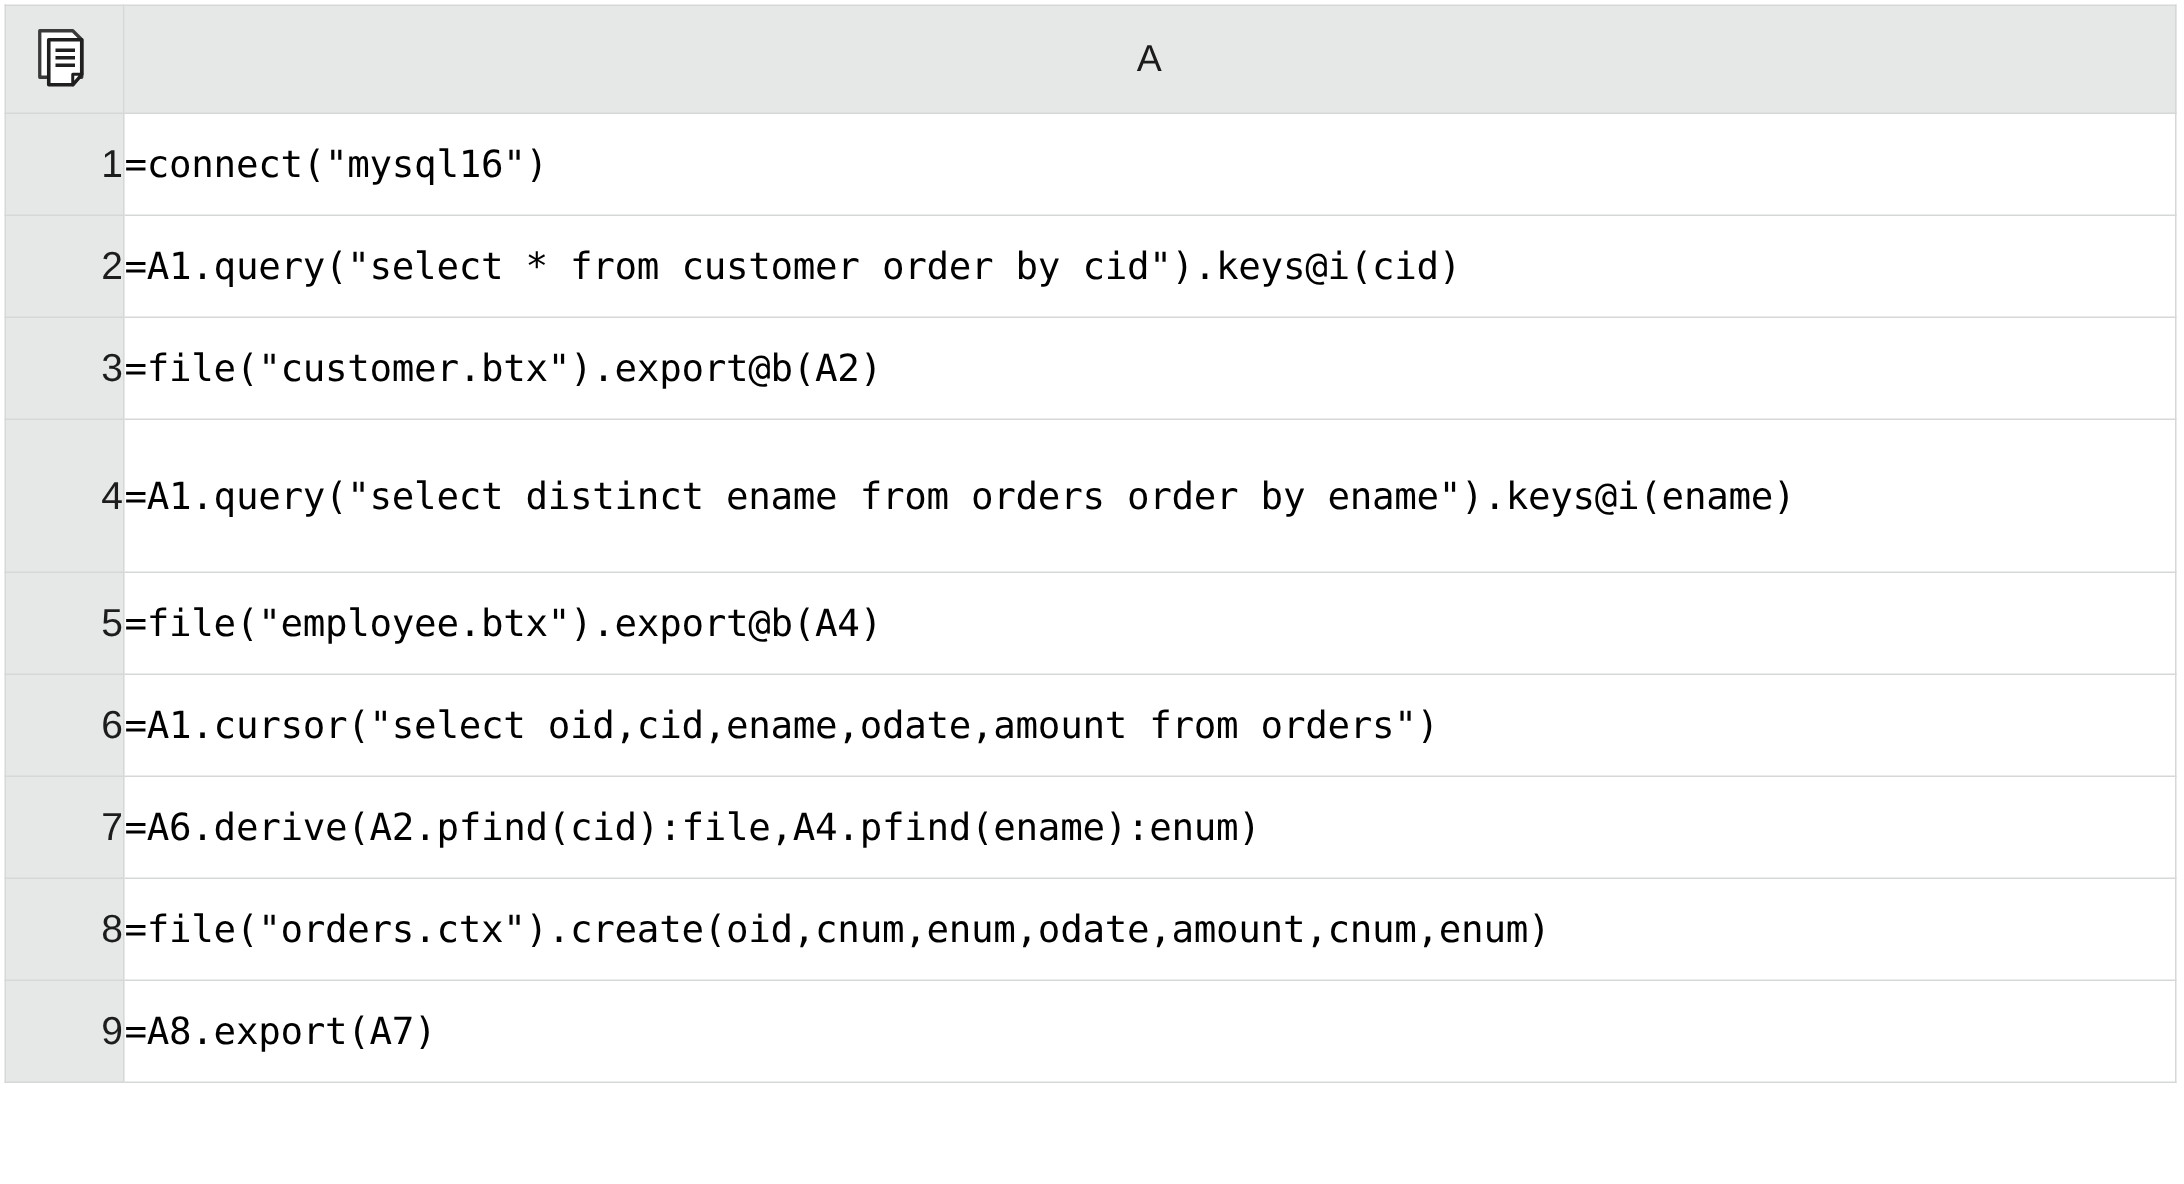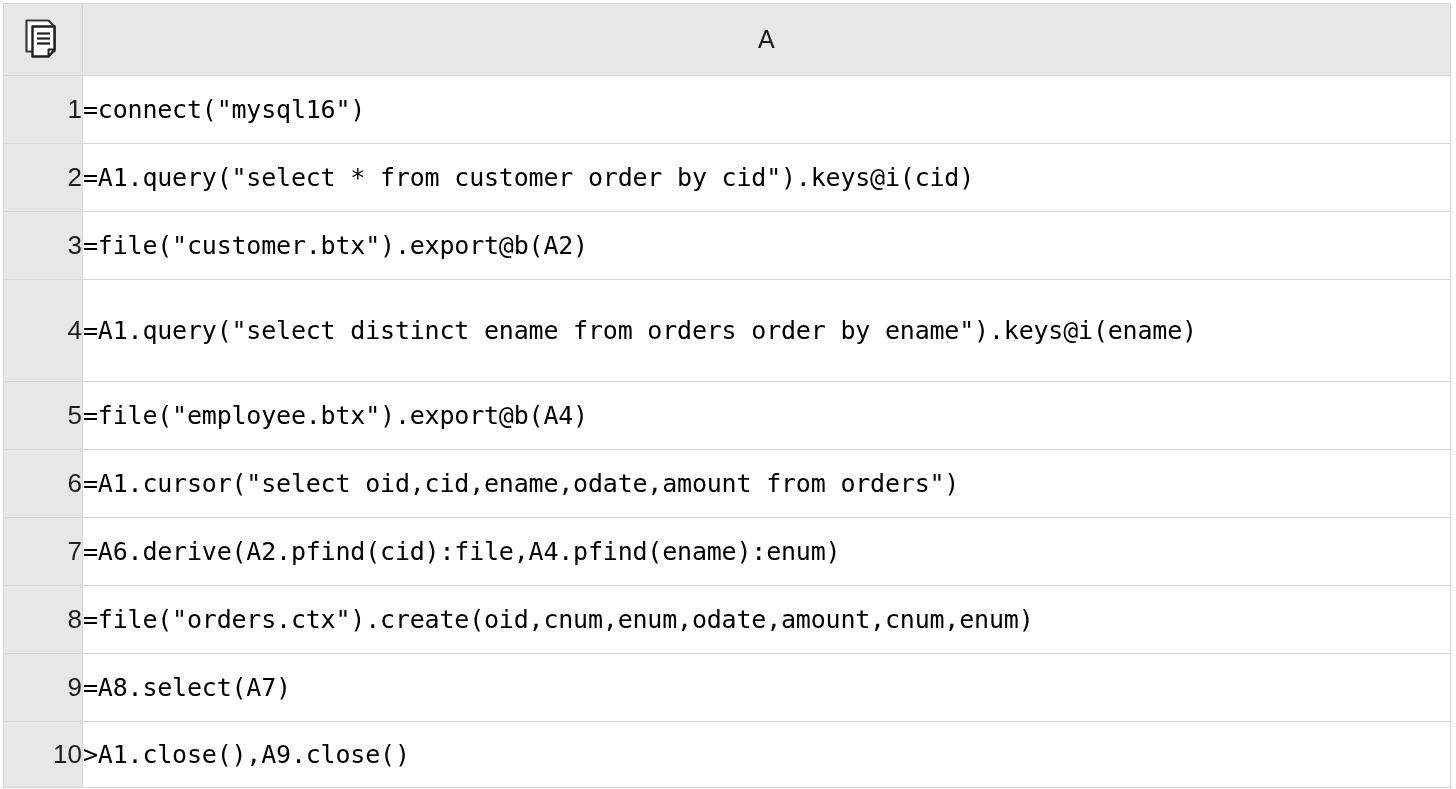--- a/index.html
+++ b/index.html
@@ -169,23 +169,19 @@
         <td class="code-cell r-normal">=A6.derive(A2.pfind(cid):file,A4.pfind(ename):enum)</td>
       </tr>
 
       <tr>
         <td class="row-header r-normal">8</td>
         <td class="code-cell r-normal">=file("orders.ctx").create(oid,cnum,enum,odate,amount,cnum,enum)</td>
       </tr>
 
       <tr>
         <td class="row-header r-normal">9</td>
-        <td class="code-cell r-normal">=A8.select(A7)</td>
+        <td class="code-cell r-normal">=A8.export(A7)</td>
       </tr>
 
-      <tr class="last-row">
-        <td class="row-header r-last">10</td>
-        <td class="code-cell r-last">&gt;A1.close(),A9.close()</td>
-      </tr>
 
     </tbody>
   </table>
 </div>
 
 </body></html>

